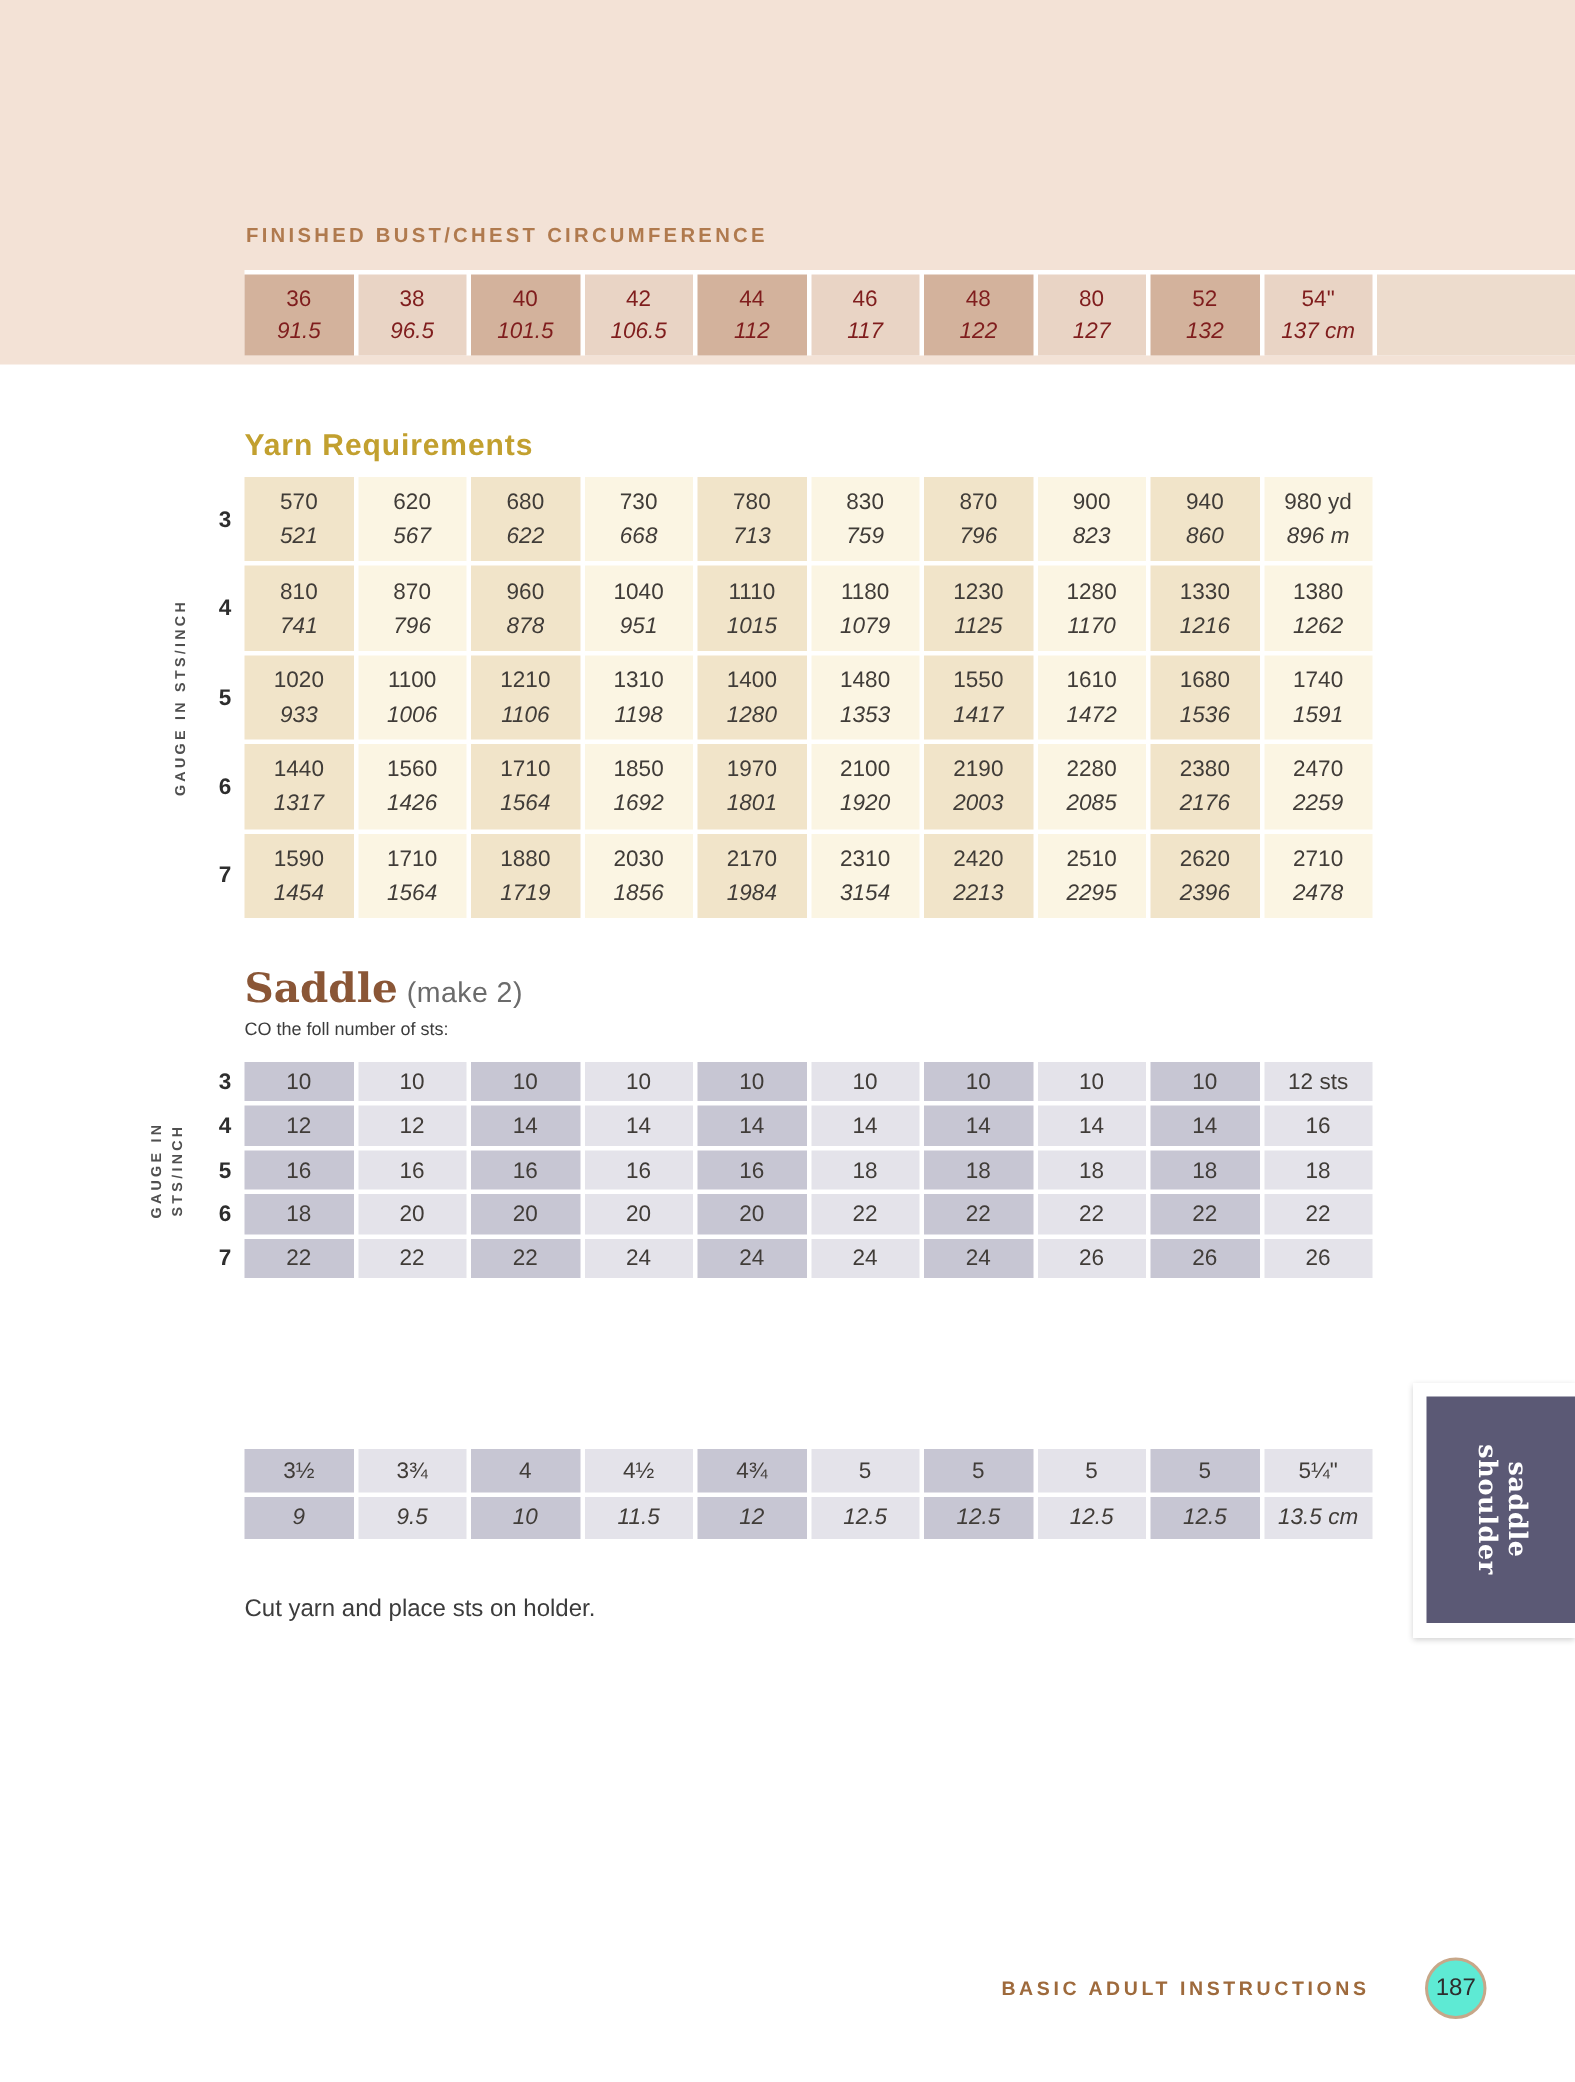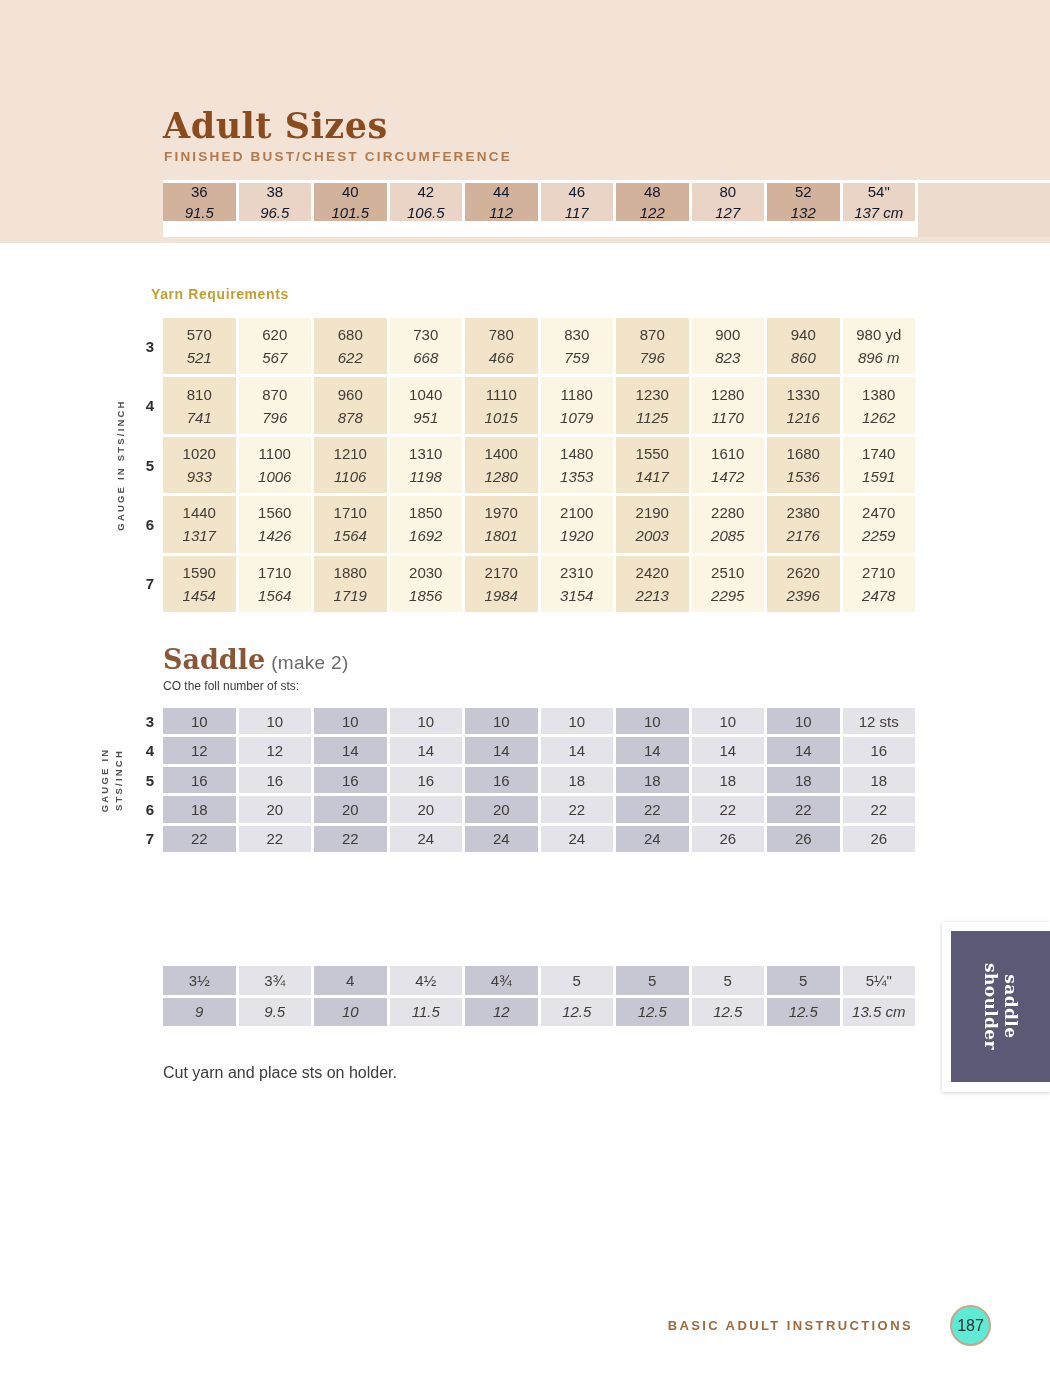--- a/index.html
+++ b/index.html
@@ -8,28 +8,28 @@
 
   .top-band{position:absolute;top:0;left:0;width:1050px;height:243px;background:var(--band);}
   .title{position:absolute;left:163px;top:82px;font-family:"DejaVu Serif",serif;font-weight:600;
          font-size:35px;color:var(--title-brown);letter-spacing:.5px;}
   .subtitle{position:absolute;left:164px;top:149px;font-size:13.5px;font-weight:700;
             letter-spacing:2.2px;color:var(--subtitle-brown);}
 
   
   .size-table{position:absolute;left:163px;top:180px;width:887px;height:57px;background:#fff;
               box-sizing:border-box;padding-top:3px;display:flex;gap:3px;}
-  .size-cell{flex:0 0 72.5px;height:38px;display:flex;flex-direction:column;align-items:center;
-             justify-content:center;gap:4px;font-size:15px;color:#0f172a;}
+  .size-cell{flex:0 0 72.5px;height:54px;display:flex;flex-direction:column;align-items:center;
+             justify-content:center;gap:4px;font-size:15px;color:#7f1d1d;}
   .size-table .dark{background:var(--size-dark);}
   .size-table .light{background:var(--size-light);}
   .size-filler{flex:1 1 auto;height:54px;background:var(--size-filler);}
   .v2{font-style:italic;}
 
-  .yarn-heading{position:absolute;left:151px;top:286px;font-size:14px;font-weight:700;
+  .yarn-heading{position:absolute;left:163px;top:286px;font-size:20px;font-weight:700;
                 letter-spacing:.6px;color:var(--gold);}
 
   .vlabel{position:absolute;font-size:9.5px;font-weight:600;letter-spacing:2.2px;color:#4f4f4f;
           text-align:center;}
   .vlabel-yarn{left:-27px;top:457px;width:300px;height:16px;transform:rotate(-90deg);}
   .vlabel-saddle{left:32px;top:766px;width:160px;height:28px;transform:rotate(-90deg);line-height:1.45;}
 
   .trows{position:absolute;display:flex;flex-direction:column;gap:3px;}
   #yarn-rows{left:140px;top:318px;width:775px;height:294px;}
   #saddle-rows{left:140px;top:708px;width:775px;height:144px;}
@@ -68,21 +68,20 @@
                border:2.5px solid var(--circle-border);box-sizing:border-box;background:#5eead4;
                display:flex;align-items:center;justify-content:center;font-size:16px;color:#2e2e2e;}
 </style>
 </head>
 <body>
 
 <div class="page">
 
   <div class="top-band"></div>
 
-  <h1 class="title">Adult Sizes</h1>
   <div class="subtitle">FINISHED BUST/CHEST CIRCUMFERENCE</div>
 
   <div class="size-table">
 
   <div class="size-cell dark">
         <div class="v1">36</div>
         <div class="v2">91.5</div>
       </div>
       <div class="size-cell light">
         <div class="v1">38</div>
@@ -139,21 +138,21 @@
         <div class="cell dark">
           <div class="v1">680</div>
           <div class="v2">622</div>
         </div>
         <div class="cell light">
           <div class="v1">730</div>
           <div class="v2">668</div>
         </div>
         <div class="cell dark">
           <div class="v1">780</div>
-          <div class="v2">466</div>
+          <div class="v2">713</div>
         </div>
         <div class="cell light">
           <div class="v1">830</div>
           <div class="v2">759</div>
         </div>
         <div class="cell dark">
           <div class="v1">870</div>
           <div class="v2">796</div>
         </div>
         <div class="cell light">

